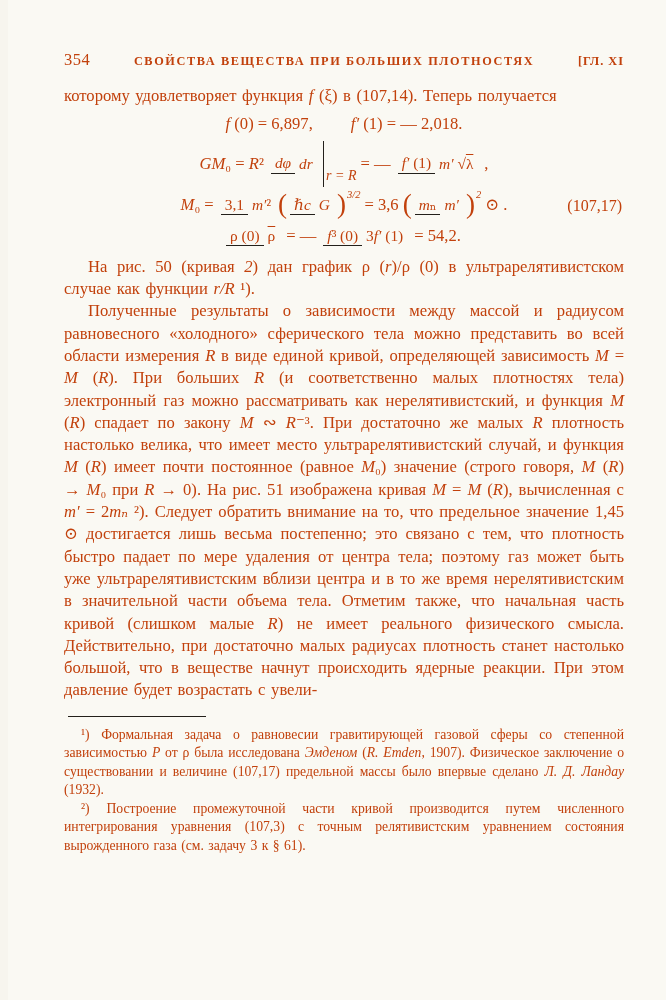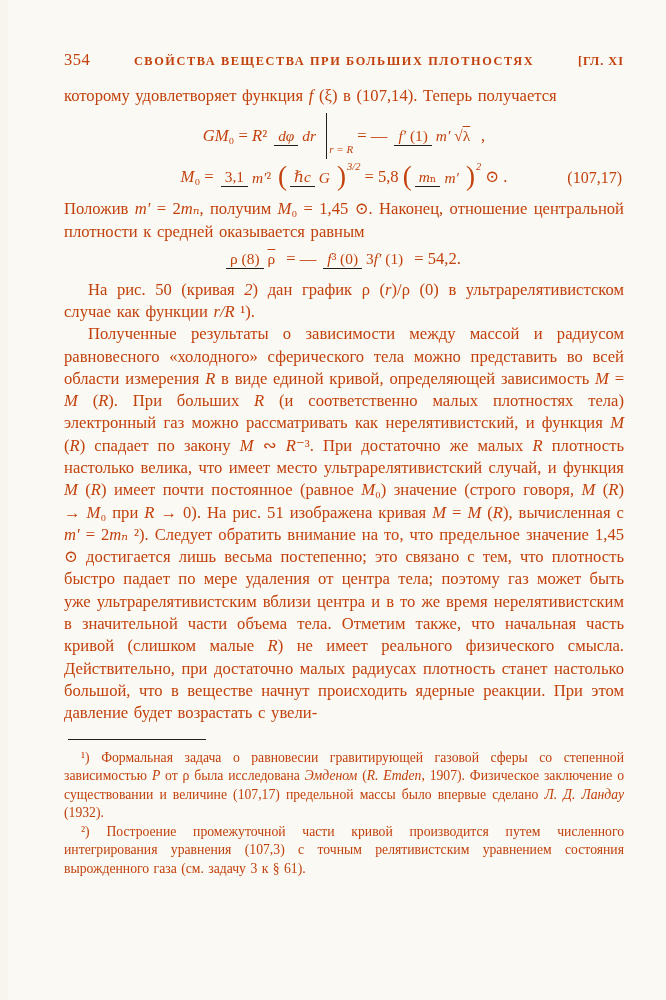--- a/index.html
+++ b/index.html
@@ -41,21 +41,21 @@
   .disp .gappy{margin-left:38px;}
   .frac{display:inline-flex;align-items:center;
         line-height:1.18;font-size:15.4px;margin:0 3px;}
   .frac .num{padding:0 4px;border-bottom:1.2px solid #23201a;white-space:nowrap;}
   .frac .den{padding:0 4px;white-space:nowrap;}
   .mop{margin:0 4px;white-space:pre;}
   .bp{font-size:27px;font-weight:400;line-height:1;position:relative;top:-1px;}
   .dsup{font-size:10.5px;position:relative;top:-11px;margin-left:1px;font-style:italic;}
   .evb{display:flex;align-items:flex-end;height:46px;margin-left:3px;}
   .evline{width:1.3px;height:46px;background:#23201a;}
-  .evsub{font-size:11px;font-style:italic;margin-left:2px;margin-bottom:3px;white-space:pre;text-align:right;}
+  .evsub{font-size:14px;font-style:italic;margin-left:2px;margin-bottom:3px;white-space:pre;text-align:right;}
   .eqno{position:absolute;right:2px;top:50%;transform:translateY(-50%);font-size:16px;}
 
   .fA{margin:7px 0 5px;}
   .fB{margin:6px 0 5px;}
   .fC{margin:2px 0 7px;}
   .fD{margin:6px 0 9px;}
 
   
   .fnrule{width:138px;border-top:1.6px solid #23201a;margin:14px 0 9px 4px;}
   p.fn{
@@ -70,20 +70,24 @@
   <div class="content">
 
     <div class="header">
       <span class="pagenum">354</span>
       <span class="runhead">СВОЙСТВА ВЕЩЕСТВА ПРИ БОЛЬШИХ ПЛОТНОСТЯХ</span>
       <span class="chap">[ГЛ. XI</span>
     </div>
 
     <p class="body"><span>которому удовлетворяет функция </span><span class="it">f</span><span> (ξ) в (107,14). Теперь получается</span></p>
 
+    <div class="disp fA">
+      <span><span class="it">f</span><span> (0) = 6,897,</span></span>
+      <span class="gappy"><span class="it">f′</span><span> (1) = — 2,018.</span></span>
+    </div>
 
 
     <div class="disp fB">
       <span class="mop"><span class="it">GM</span><span>₀ = </span><span class="it">R</span><span>²</span></span>
       <span class="frac">
         <span class="num"><span class="it">dφ</span></span>
         <span class="den"><span class="it">dr</span></span>
       </span>
       <span class="evb">
         <span class="evline"></span>
@@ -104,37 +108,36 @@
         <span class="num"><span>3,1</span></span>
         <span class="den"><span class="it">m′</span><span>²</span></span>
       </span>
       <span class="bp">(</span>
       <span class="frac">
         <span class="num"><span class="it">ℏc</span></span>
         <span class="den"><span class="it">G</span></span>
       </span>
       <span class="bp">)</span>
       <span class="dsup">3/2</span>
-      <span class="mop"><span>= 5,8</span></span>
+      <span class="mop"><span>= 3,6</span></span>
       <span class="bp">(</span>
       <span class="frac">
         <span class="num"><span class="it">m</span><span>ₙ</span></span>
         <span class="den"><span class="it">m′</span></span>
       </span>
       <span class="bp">)</span>
       <span class="dsup">2</span>
       <span class="mop"><span>⊙ .</span></span>
       <span class="eqno">(107,17)</span>
     </div>
 
-    <p class="body"><span>Положив </span><span class="it">m′</span><span> = 2</span><span class="it">mₙ</span><span>, получим </span><span class="it">M</span><span>₀ = 1,45 ⊙. Наконец, отношение центральной плотности к средней оказывается равным</span></p>
 
     <div class="disp fD">
       <span class="frac">
-        <span class="num"><span>ρ (8)</span></span>
+        <span class="num"><span>ρ (0)</span></span>
         <span class="den"><span class="ovl">ρ</span></span>
       </span>
       <span class="mop"><span>= —</span></span>
       <span class="frac">
         <span class="num"><span class="it">f</span><span>³ (0)</span></span>
         <span class="den"><span>3</span><span class="it">f′</span><span> (1)</span></span>
       </span>
       <span class="mop"><span>= 54,2.</span></span>
     </div>
 

